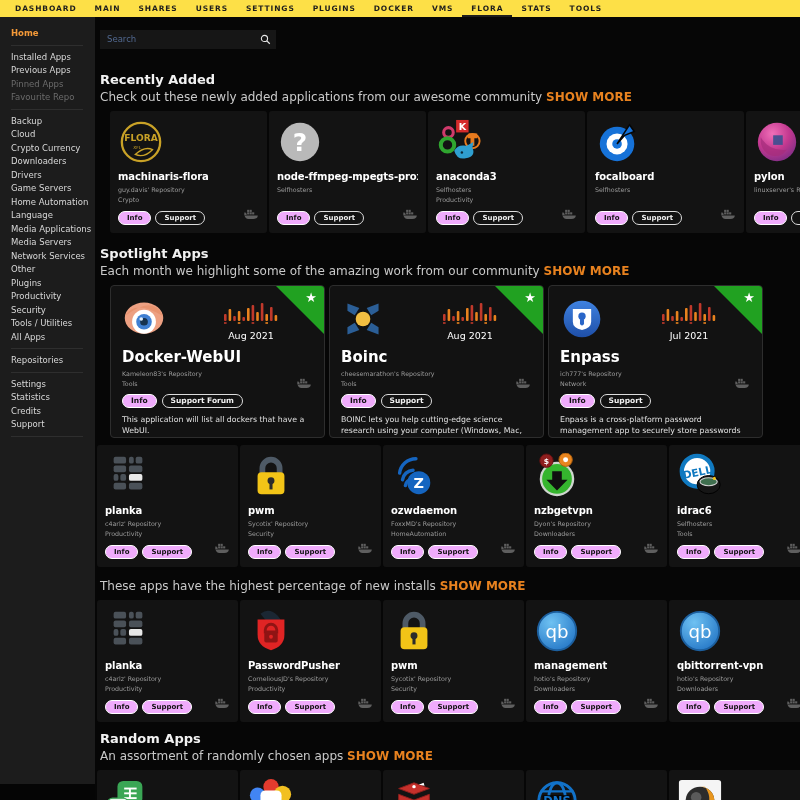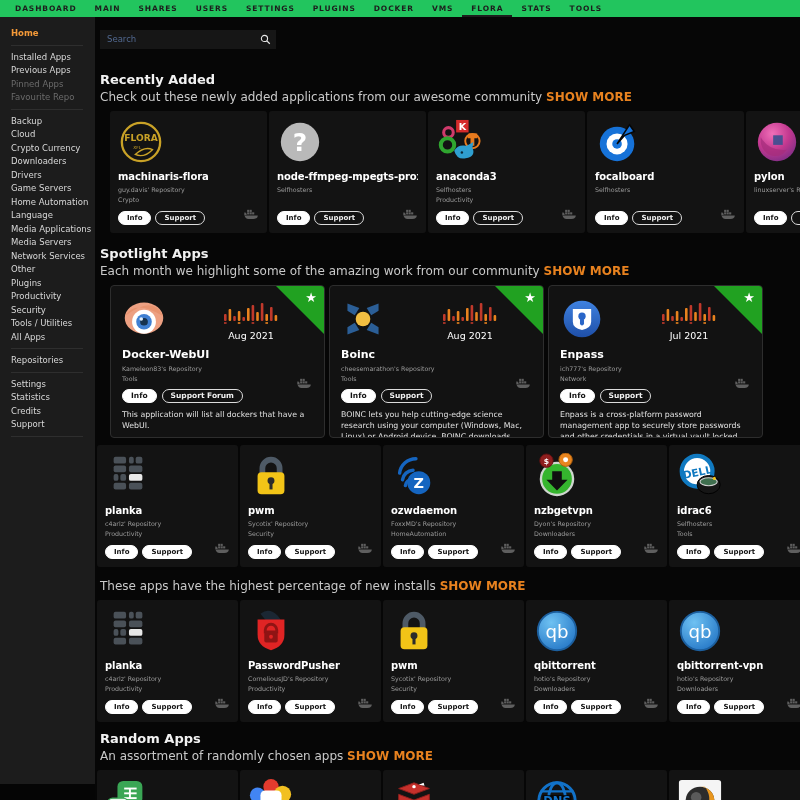--- a/index.html
+++ b/index.html
@@ -3,21 +3,21 @@
 <meta charset="utf-8">
 <style>
   html,body { margin:0; padding:0; }
   body {
     width:800px; height:800px; overflow:hidden; position:relative;
     background:#050505; font-family:"DejaVu Sans", sans-serif;
   }
   
   #topnav {
     position:absolute; top:0; left:0; right:0; height:17px;
-    background:#22c55e; display:flex; align-items:stretch; padding-left:6px; z-index:9;
+    background:#fde047; display:flex; align-items:stretch; padding-left:6px; z-index:9;
   }
   .navitem {
     font-size:7.5px; font-weight:bold; letter-spacing:0.9px; color:#1d1d1d;
     padding:0 9px; display:flex; align-items:center; cursor:pointer;
   }
   .navitem.active { box-shadow:inset 0 -2px 0 #1d1d1d; }
   
   #sidebar {
     position:absolute; top:17px; left:0; width:95px; bottom:16px;
     background:#1c1c1c; padding:12px 0 0 11px; box-sizing:border-box;
@@ -56,36 +56,36 @@
     width:141px; min-width:141px; height:122px; background:#131313; border-radius:3px;
     position:relative; padding:8px; box-sizing:border-box; cursor:pointer;
   }
   .card.wide { width:157px; min-width:157px; }
   .appicon { width:46px; height:46px; }
   .appicon svg { width:46px; height:46px; display:block; }
   .appname { font-size:10px; font-weight:bold; color:#ffffff; margin-top:6px; white-space:nowrap; overflow:hidden; letter-spacing:-0.1px; }
   .appmeta { font-size:6.3px; color:#9c9c9c; line-height:1.6; margin-top:3px; white-space:nowrap; }
   .btnrow { position:absolute; left:8px; bottom:8px; display:flex; gap:4px; align-items:center; }
   .pbtn { font-size:7px; font-weight:bold; border-radius:9px; padding:2.5px 8px; cursor:pointer; font-family:inherit; line-height:1; }
-  .pbtn.solid { background:#ffffff; color:#111; border:1px solid #ffffff; }
+  .pbtn.solid { background:#f0abfc; color:#111; border:1px solid #ffffff; }
   .pbtn.outline { background:transparent; color:#f0f0f0; border:1px solid #dcdcdc; }
   .whale { position:absolute; right:8px; bottom:9px; }
   
   .spcard {
     width:215px; min-width:215px; height:153px; background:#121212;
     border:1px solid #2d2d2d; border-radius:4px; position:relative;
     padding:11px; box-sizing:border-box; overflow:hidden; cursor:pointer;
   }
   .ribbon { position:absolute; top:-1px; right:-1px; width:0; height:0; border-left:50px solid transparent; border-top:50px solid #21a121; }
   .ribbon-star { position:absolute; top:4px; right:7px; color:#fff; font-size:13px; }
   .sp-icon { width:44px; height:44px; }
   .sp-icon svg { width:44px; height:44px; display:block; }
   .spark-box { position:absolute; top:13px; left:104px; width:72px; text-align:center; }
   .spark-date { font-size:9.5px; color:#ffffff; margin-top:1px; }
-  .sp-name { font-size:11px; font-weight:bold; color:#fff; margin-top:7px; white-space:nowrap; }
+  .sp-name { font-size:15px; font-weight:bold; color:#fff; margin-top:7px; white-space:nowrap; }
   .sp-meta { font-size:6.3px; color:#9c9c9c; line-height:1.55; margin-top:3px; }
   .sp-btnrow { display:flex; gap:5px; margin-top:5px; align-items:center; }
   .sp-btnrow .pbtn { font-size:7.5px; }
   .sp-whale { position:absolute; right:12px; top:88px; }
   .sp-desc { font-size:7.8px; color:#e0e0e0; line-height:1.42; margin-top:6px; }
 </style>
 </head>
 <body>
 
 <header id="topnav">
@@ -711,21 +711,21 @@
                 <defs>
                   <radialGradient id="qbg" cx="35%" cy="28%" r="85%">
                     <stop offset="0%" stop-color="#6ec1f2"></stop>
                     <stop offset="100%" stop-color="#2173c4"></stop>
                   </radialGradient>
                 </defs>
                 <circle cx="24" cy="24" r="20" fill="url(#qbg)" stroke="#1c5f9e" stroke-width="2"></circle>
                 <text x="24" y="31" font-size="19" fill="#ffffff" text-anchor="middle">qb</text>
               </svg>
             </div>
-            <div class="appname">qbittorrent</div>
+            <div class="appname">management</div>
             <div class="appmeta">hotio's Repository</div>
             <div class="appmeta" style="margin-top:0">Downloaders</div>
             <div class="btnrow">
               <button class="pbtn solid">Info</button>
               <button class="pbtn solid">Support</button>
             </div>
             <span class="whale"><svg width="15" height="11" viewBox="0 0 24 17">
                 <g fill="#5f5f5f">
                   <rect x="5" y="1" width="3.4" height="3.4"></rect>
                   <rect x="9" y="1" width="3.4" height="3.4"></rect>

